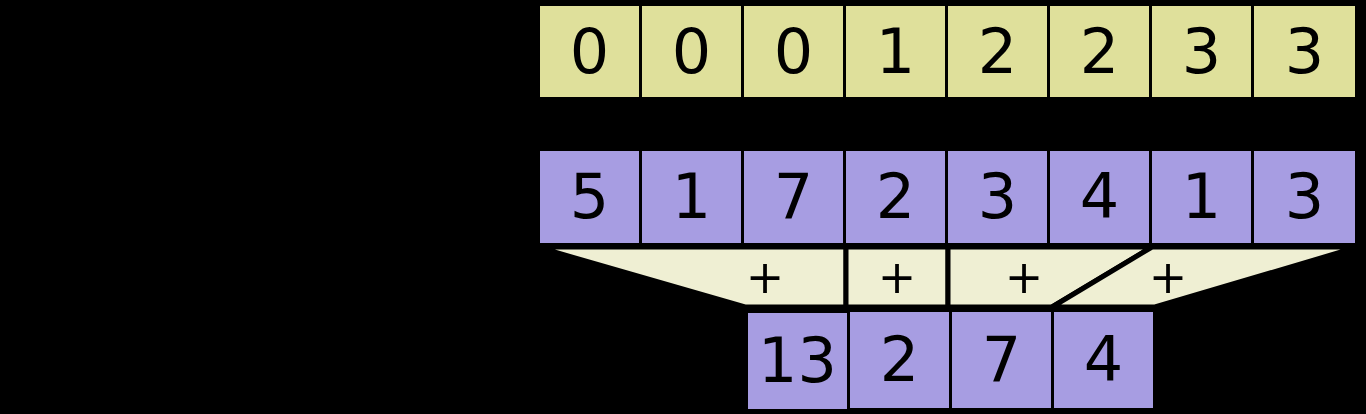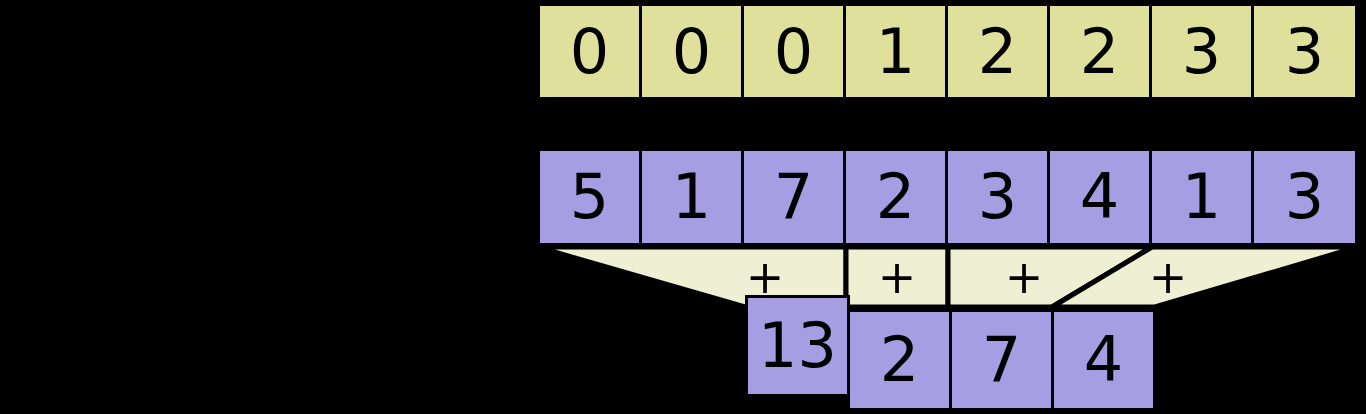--- a/index.html
+++ b/index.html
@@ -86,19 +86,19 @@
       <polygon points="1152,247 1358,247 1155,307 1052,307" fill="#efefd3" stroke="#000000" stroke-width="5" stroke-linejoin="miter"></polygon>
     </g>
   </svg>
 
   <div class="plus" style="left:740px;top:253px;width:50px;height:48px;">+</div>
   <div class="plus" style="left:872px;top:253px;width:50px;height:48px;">+</div>
   <div class="plus" style="left:999px;top:253px;width:50px;height:48px;">+</div>
   <div class="plus" style="left:1143px;top:253px;width:50px;height:48px;">+</div>
 
   <div class="row-bot">
-    <div class="cell" style="left:745px;top:295px;width:105px;height:102px;">13</div>
+    <div class="cell" style="left:745px;top:310px;width:105px;height:102px;">13</div>
     <div class="cell" style="left:847px;top:309px;width:105px;height:102px;">2</div>
     <div class="cell" style="left:949px;top:309px;width:105px;height:102px;">7</div>
     <div class="cell" style="left:1051px;top:309px;width:105px;height:102px;">4</div>
   </div>
 
 </div>
 
 </body></html>

